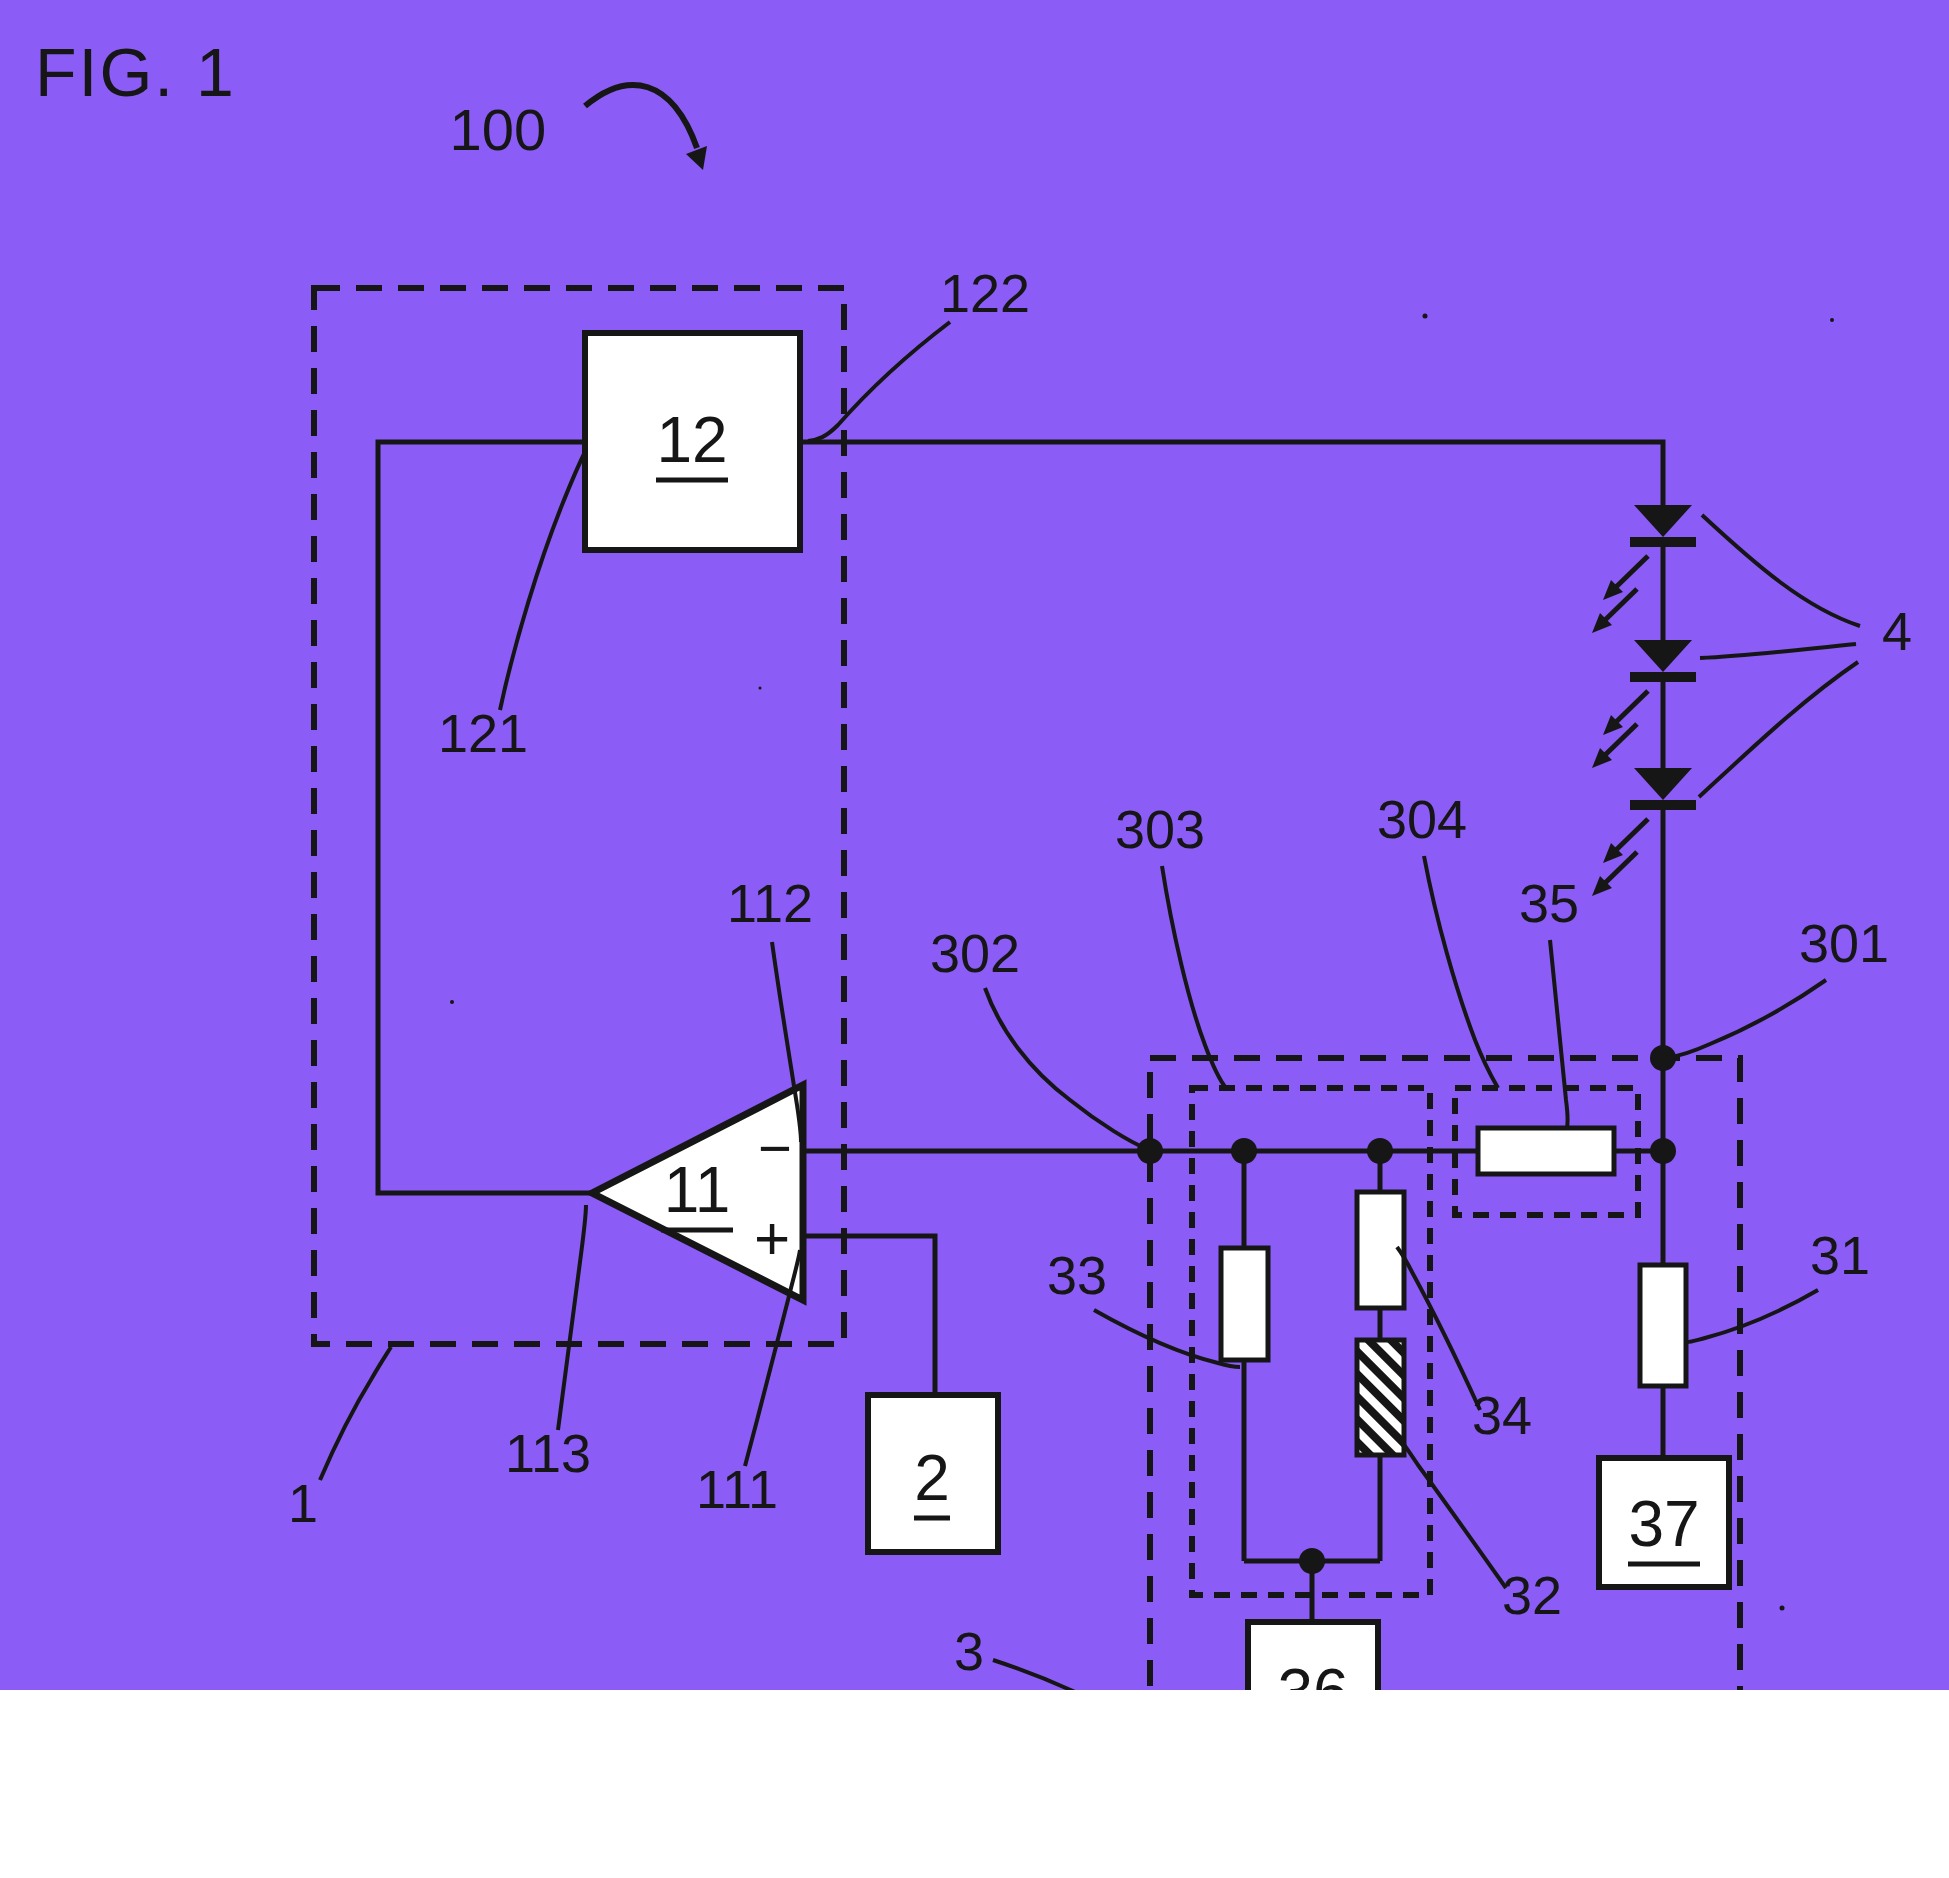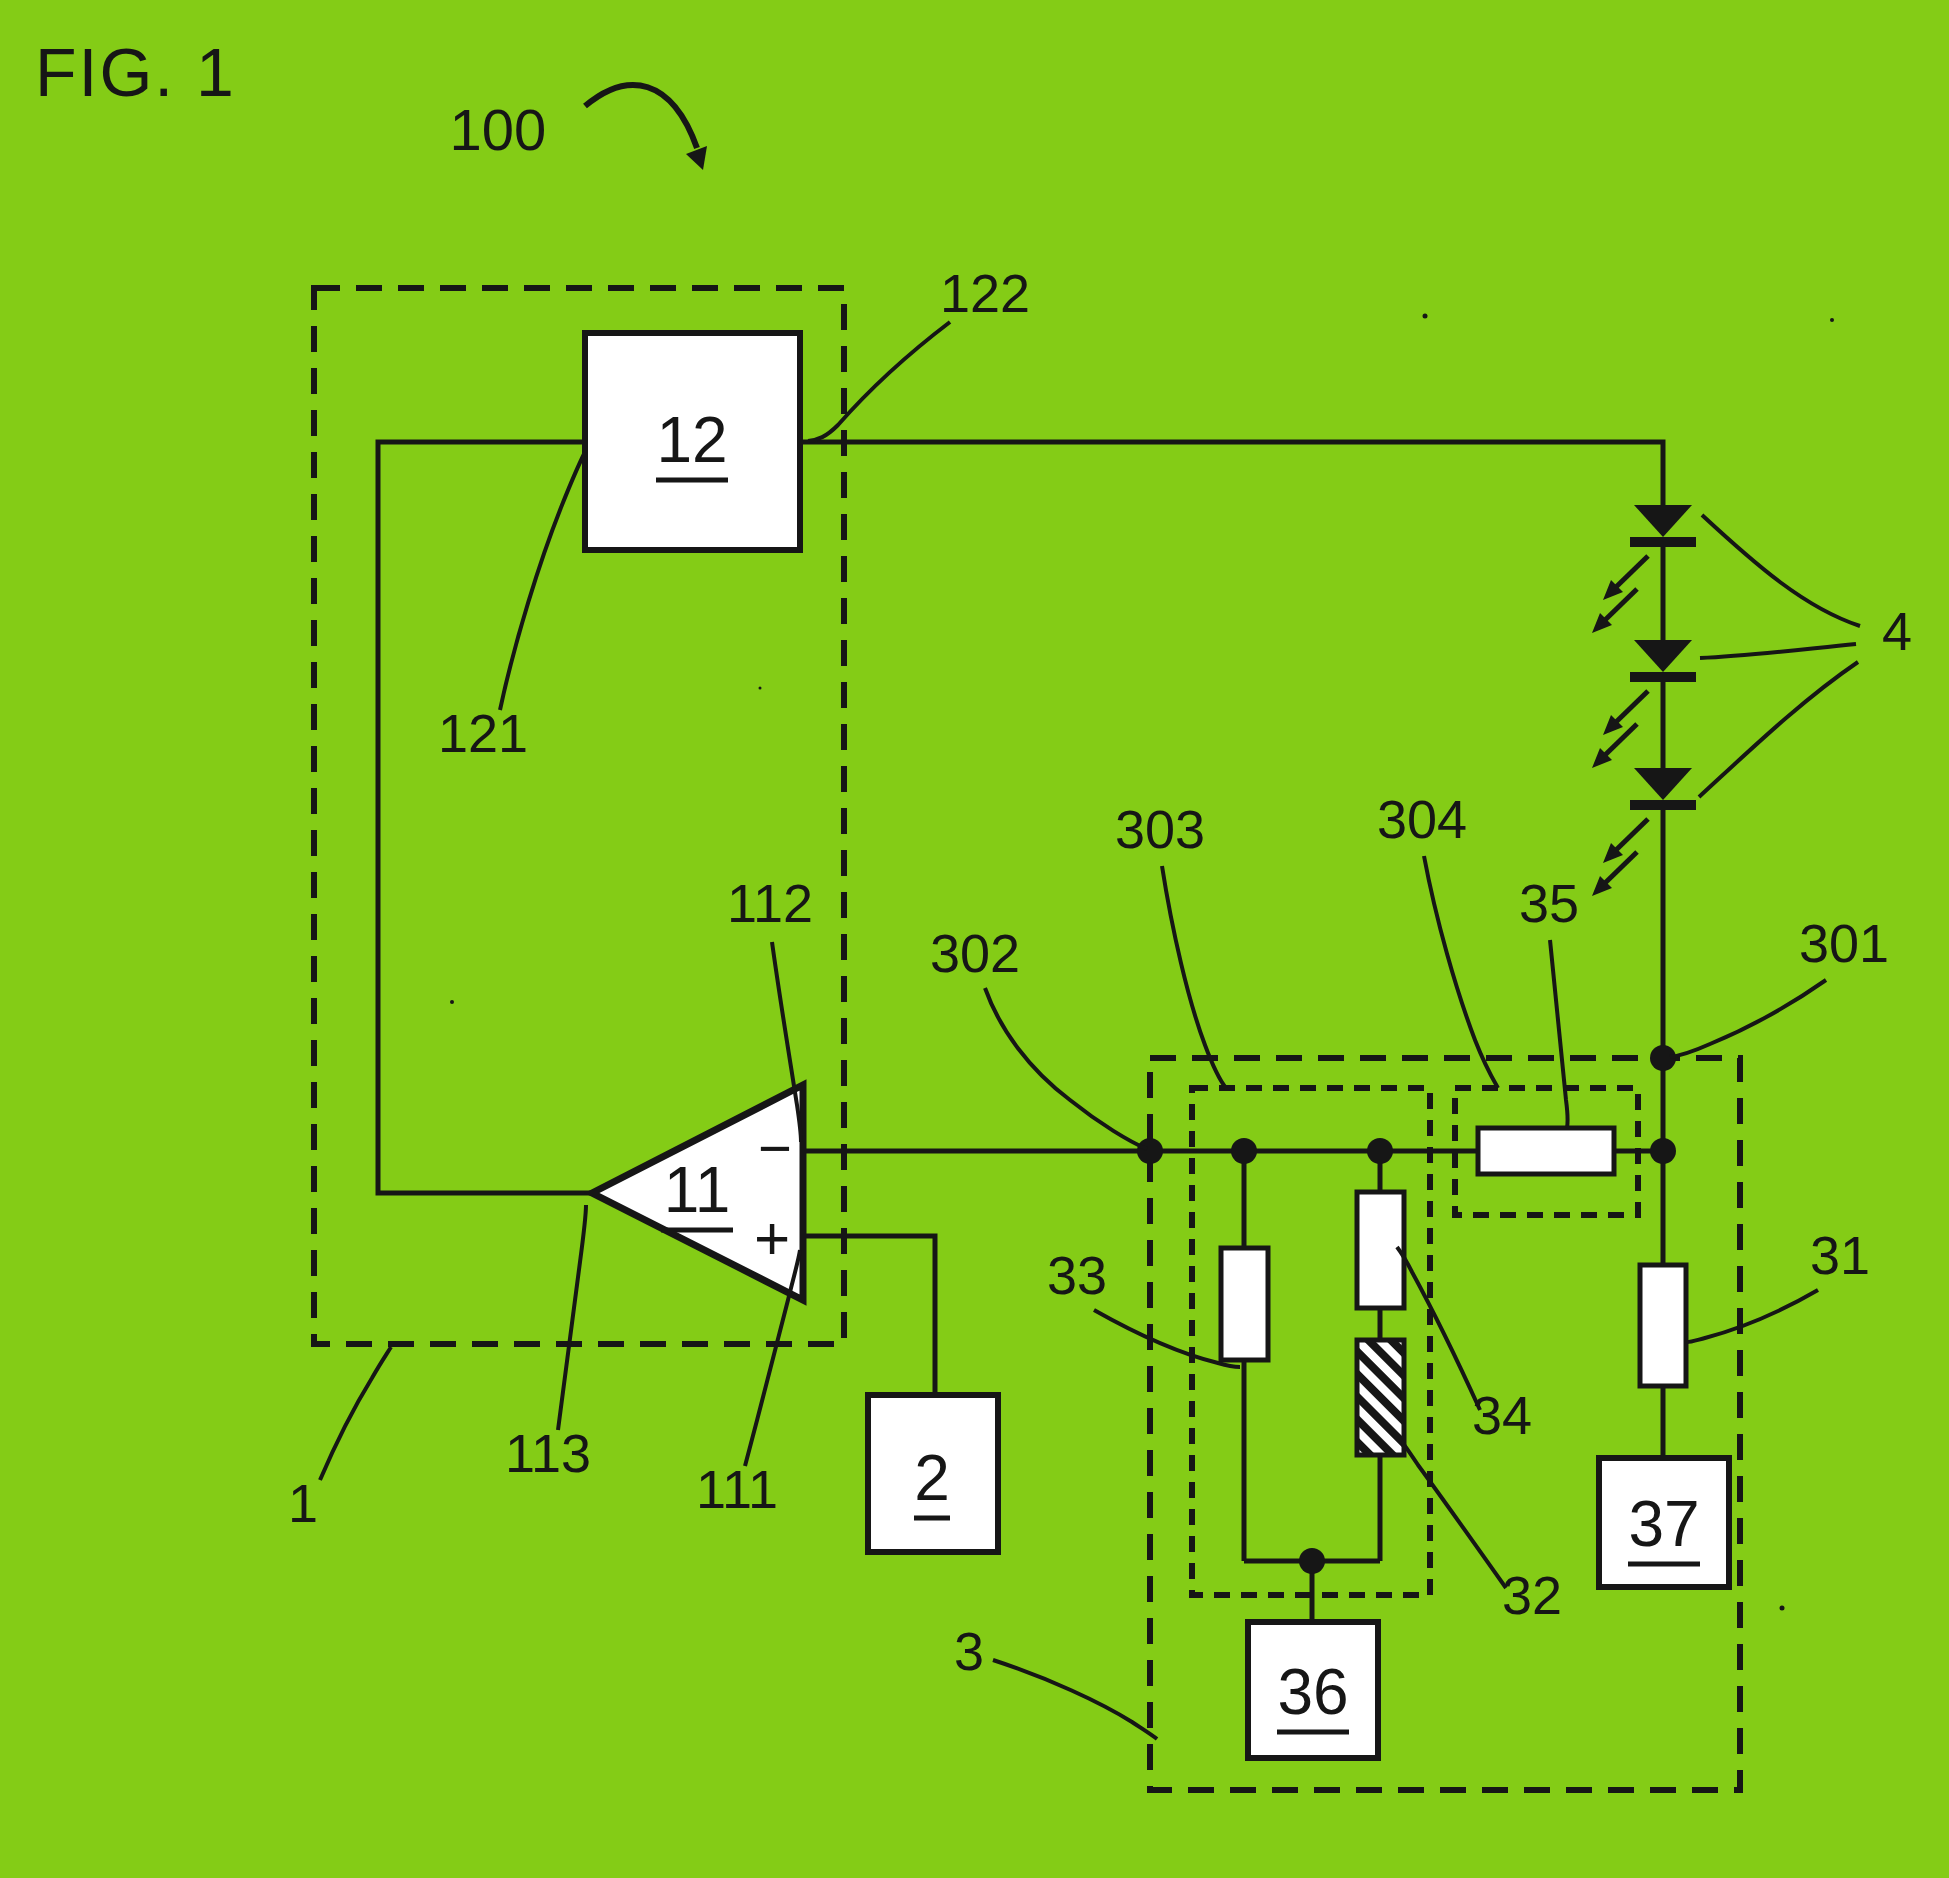--- a/index.html
+++ b/index.html
@@ -1,16 +1,16 @@
 <!DOCTYPE html>
 <html><head>
 <meta charset="utf-8">
 <style>
   html,body{margin:0;padding:0;background:#ffffff;}
-  .stage{width:1949px;height:1878px;background:#84cc16;position:relative;
+  .stage{width:1949px;height:1690px;background:#8b5cf6;position:relative;
          font-family:"Liberation Sans", sans-serif;}
   svg{display:block;}
   text{fill:#161616;font-family:"Liberation Sans", sans-serif;}
   .wire{stroke:#161616;stroke-width:5;fill:none;}
   .boxline{stroke:#161616;stroke-width:6;fill:#ffffff;}
   .comp{stroke:#161616;stroke-width:5;fill:#ffffff;}
   .dashed-outer{stroke:#161616;stroke-width:6;fill:none;stroke-dasharray:26 16;}
   .dashed-inner{stroke:#161616;stroke-width:6;fill:none;stroke-dasharray:16 11;}
   .leader{stroke:#161616;stroke-width:4;fill:none;}
   .node{fill:#161616;stroke:none;}

